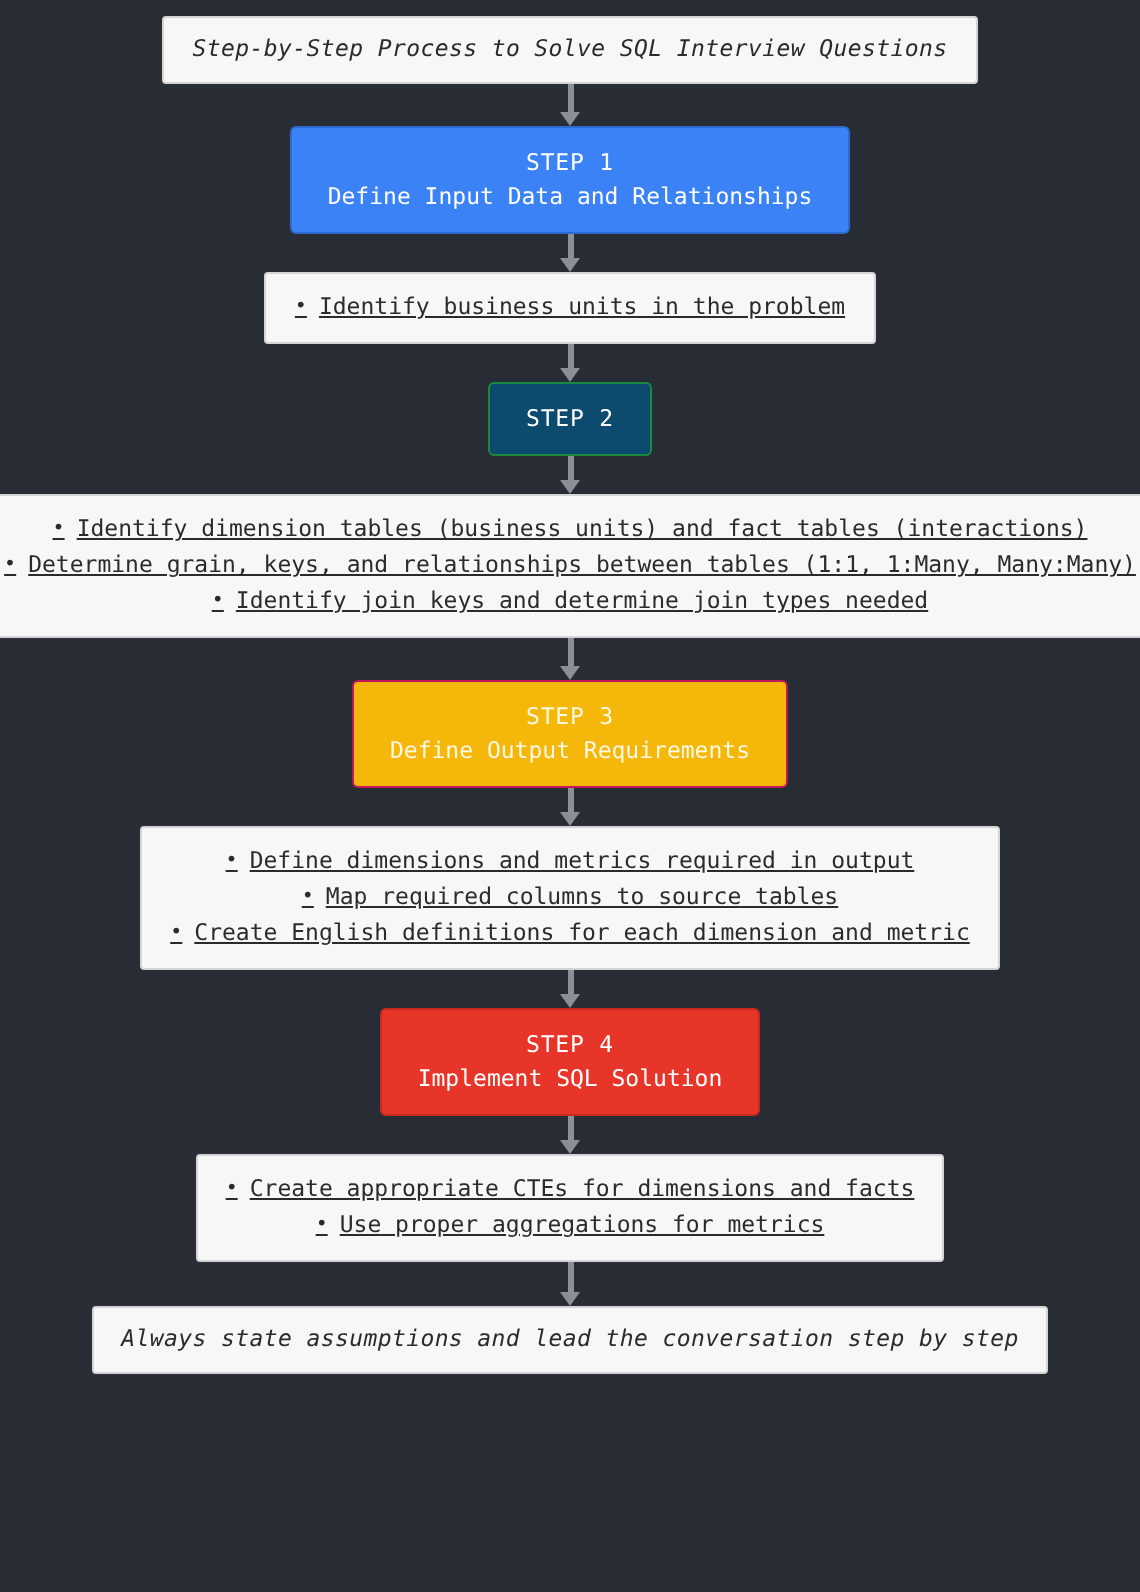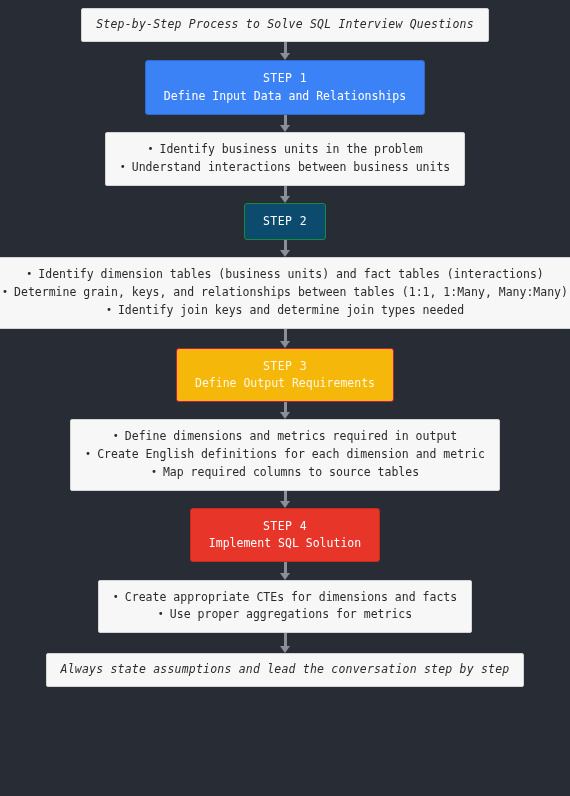--- a/index.html
+++ b/index.html
@@ -71,20 +71,21 @@
     border-radius: 2px;
     color: #2b2b2b;
     font-size: 11.5px;
     line-height: 1.55;
     padding: 8px 14px;
   }
   .detail ul {
     list-style: none;
     margin: 0;
     padding: 0;
+    text-decoration: underline;
   }
   .detail li {
     white-space: nowrap;
   }
   .detail li::before {
     content: "\2022";
     margin-right: 6px;
     font-size: 10px;
     vertical-align: 1px;
   }
@@ -133,21 +134,20 @@
   </div>
 
   <div class="arrow a-24">
     <div class="shaft"></div>
     <div class="head"></div>
   </div>
 
   <div class="node detail">
     <ul>
       <li>Identify business units in the problem</li>
-      <li>Understand interactions between business units</li>
     </ul>
   </div>
 
   <div class="arrow a-24">
     <div class="shaft"></div>
     <div class="head"></div>
   </div>
 
   <div class="node step step-2">
     <span class="step-title">STEP 2</span>
@@ -177,22 +177,22 @@
   </div>
 
   <div class="arrow a-24">
     <div class="shaft"></div>
     <div class="head"></div>
   </div>
 
   <div class="node detail">
     <ul>
       <li>Define dimensions and metrics required in output</li>
+      <li>Map required columns to source tables</li>
       <li>Create English definitions for each dimension and metric</li>
-      <li>Map required columns to source tables</li>
     </ul>
   </div>
 
   <div class="arrow a-24">
     <div class="shaft"></div>
     <div class="head"></div>
   </div>
 
   <div class="node step step-4">
     <span class="step-title">STEP 4</span>

